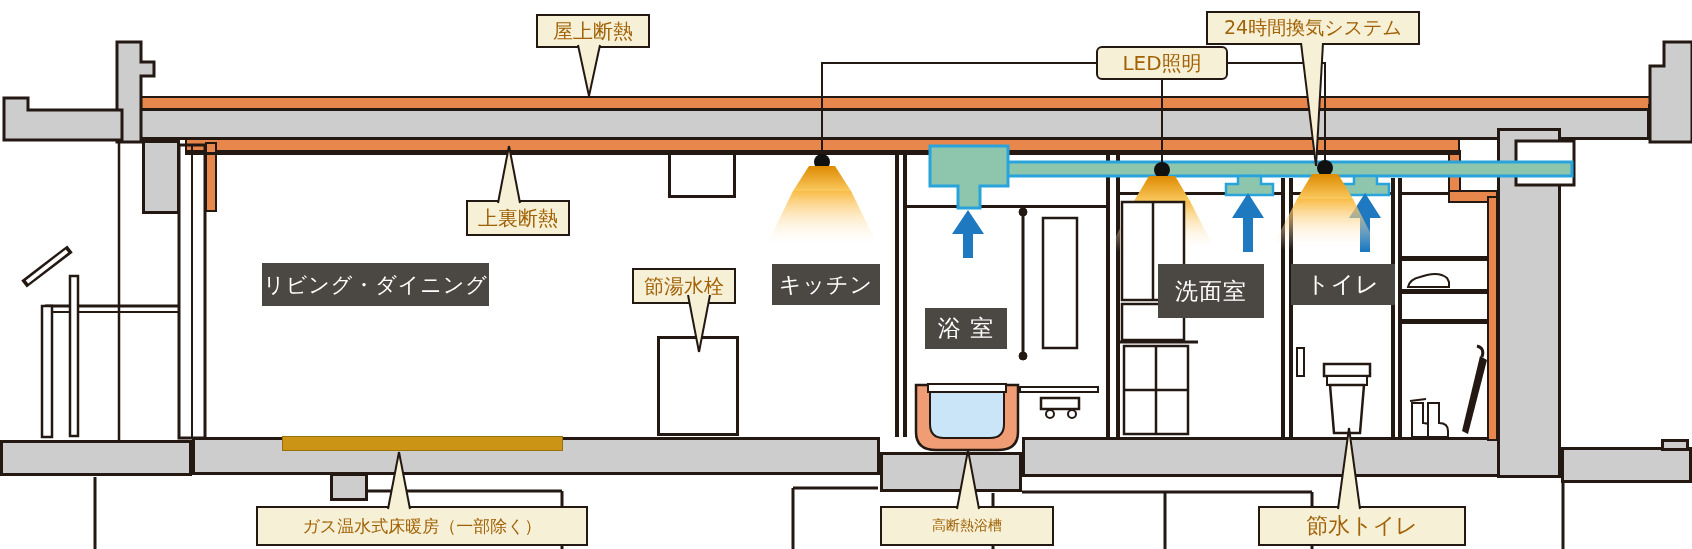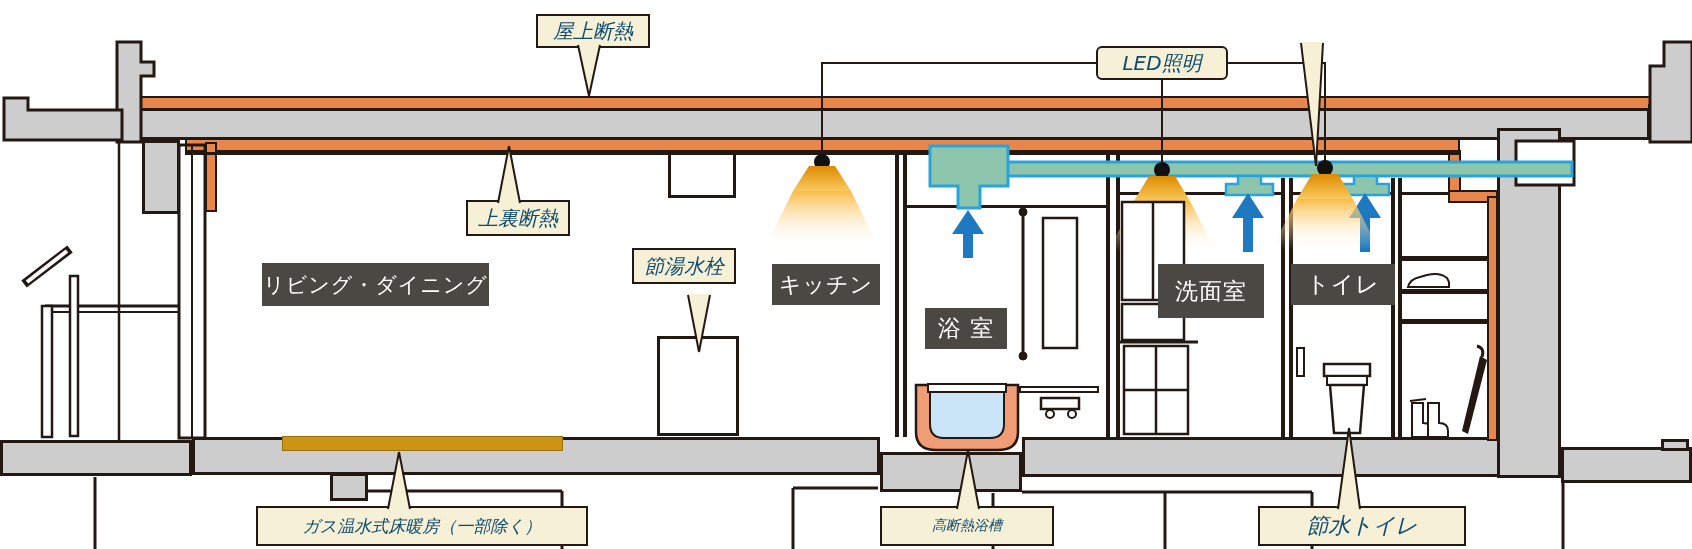--- a/index.html
+++ b/index.html
@@ -3,23 +3,23 @@
 <meta charset="utf-8">
 <style>
   html,body{margin:0;padding:0;background:#fff;}
   #canvas{position:relative;width:1692px;height:549px;background:#ffffff;overflow:hidden;
           font-family:"DejaVu Sans","Liberation Sans",sans-serif;}
   .abs{position:absolute;box-sizing:border-box;}
   .c{background:#CDCDCD;border:3px solid #231812;}
   .or{background:#E8874C;border:2px solid #231812;}
   .blk{background:#231812;}
   .whitebox{background:#ffffff;border:3px solid #231812;}
-  .callout{background:#F6F0D6;border:2px solid #231812;color:#0c4a6e;
+  .callout{background:#F6F0D6;border:2px solid #231812;color:#a16207;
            display:flex;align-items:center;justify-content:center;white-space:nowrap;
-           z-index:10;font-size:20px;font-style:italic;}
+           z-index:10;font-size:20px;}
   .badge{background:#4B4743;color:#ffffff;display:flex;align-items:center;justify-content:center;
          white-space:nowrap;z-index:10;font-size:23px;letter-spacing:1px;}
   .gold{background:#CC9414;border:1px solid #9a6f08;}
   svg.layer{position:absolute;left:0;top:0;z-index:5;}
   svg.overlay{position:absolute;left:0;top:0;z-index:20;pointer-events:none;}
   .z2{z-index:2;} .z3{z-index:3;}
 </style>
 </head>
 <body>
 
@@ -181,23 +181,24 @@
       <path d="M1408,287 q2,-8 12,-10 l7,-2 q13,-3 20,3 l2,4 v5 h-41 Z" fill="#ffffff" stroke="#231812" stroke-width="2"></path>
       <path d="M1412,403 h11 v20 q9,0 9,8 v6 h-20 Z" fill="#ffffff" stroke="#231812" stroke-width="2"></path>
       <path d="M1428,403 h11 v20 q9,0 9,8 v6 h-20 Z" fill="#ffffff" stroke="#231812" stroke-width="2"></path>
       <line x1="1410" y1="401" x2="1426" y2="399" stroke="#231812" stroke-width="2"></line>
       <polygon points="1480,356 1487,360 1468,434 1462,431" fill="#231812"></polygon>
       <path d="M1482,357 q3,-9 -5,-11" fill="none" stroke="#231812" stroke-width="3"></path>
     </g>
   </svg>
 
   <div class="abs callout" style="left:536px;top:14px;width:114px;height:34px;">屋上断熱</div>
+  <div class="abs callout" style="left:1206px;top:11px;width:214px;height:34px;font-size:19px;">24時間換気システム</div>
   <div class="abs callout" style="left:1096px;top:46px;width:132px;height:34px;border-radius:6px;">LED照明</div>
   <div class="abs callout" style="left:466px;top:200px;width:104px;height:36px;">上裏断熱</div>
-  <div class="abs callout" style="left:632px;top:248px;width:104px;height:36px;">節湯水栓</div>
+  <div class="abs callout" style="left:632px;top:268px;width:104px;height:36px;">節湯水栓</div>
   <div class="abs callout" style="left:256px;top:506px;width:332px;height:40px;font-size:17px;">ガス温水式床暖房（一部除く）</div>
   <div class="abs callout" style="left:880px;top:506px;width:174px;height:40px;font-size:14px;">高断熱浴槽</div>
   <div class="abs callout" style="left:1258px;top:506px;width:208px;height:40px;font-size:22px;">節水トイレ</div>
 
   <div class="abs badge" style="left:262px;top:263px;width:227px;height:43px;font-size:21px;">リビング・ダイニング</div>
   <div class="abs badge" style="left:772px;top:264px;width:108px;height:41px;font-size:22px;">キッチン</div>
   <div class="abs badge" style="left:925px;top:264px;width:82px;height:41px;margin-top:44px;">浴 室</div>
   <div class="abs badge" style="left:1158px;top:264px;width:106px;height:54px;">洗面室</div>
   <div class="abs badge" style="left:1291px;top:264px;width:104px;height:41px;">トイレ</div>
 

